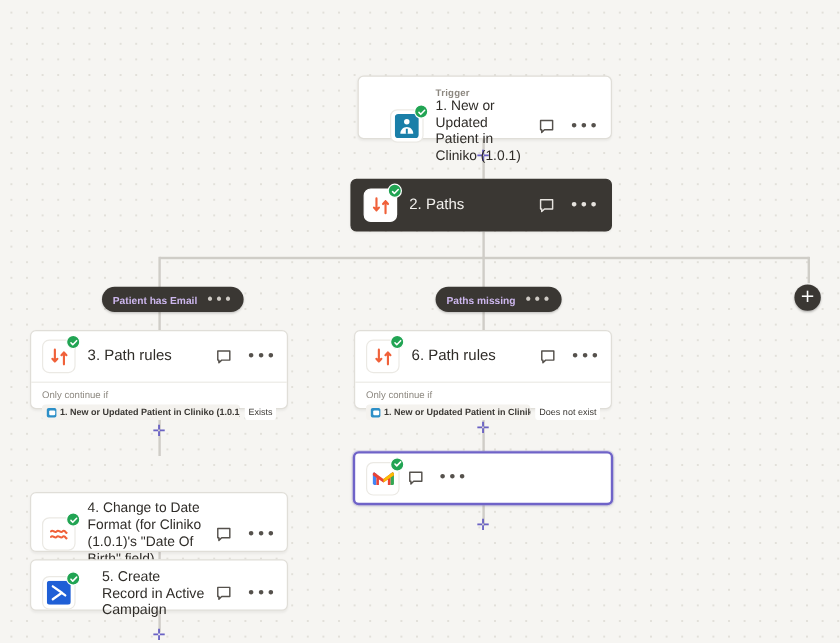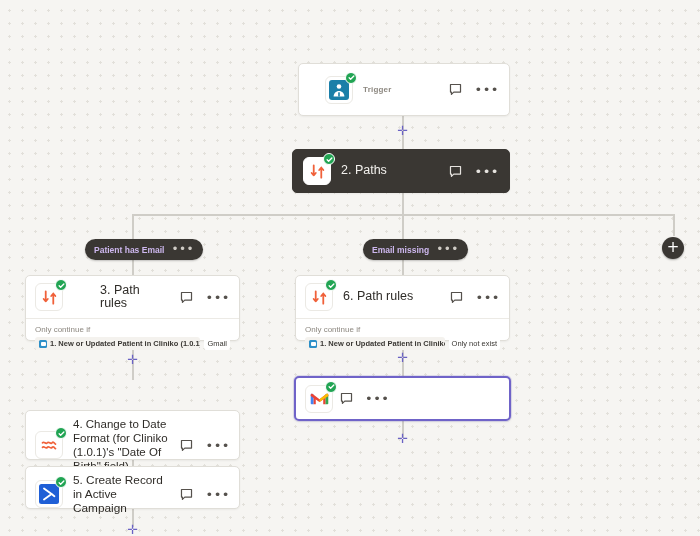--- a/index.html
+++ b/index.html
@@ -287,20 +287,21 @@
           <rect x="9.2" y="12.3" width="1.6" height="4.2" fill="#1a7fa8"></rect>
         </svg>
         <span class="badge-check">
           <svg width="7" height="7" viewBox="0 0 8 8">
               <path d="M1.3 4.2l1.7 1.8L6.7 2.2" stroke="#ffffff" stroke-width="1.5" fill="none" stroke-linecap="round" stroke-linejoin="round"></path>
             </svg>
         </span>
       </div>
       <div class="titles">
         <div class="kicker">Trigger</div>
+        <div class="node-title">1. New or Updated Patient in Cliniko (1.0.1)</div>
       </div>
       <div class="head-actions">
         <span class="ico-btn">
           <svg width="13" height="13" viewBox="0 0 14 14">
               <path d="M1.6 1.6h10.8v8.2H5.1L2.6 12.2V9.8H1.6z" fill="none" stroke="currentColor" stroke-width="1.3" stroke-linejoin="round"></path>
             </svg>
         </span>
         <span class="dots">•••</span>
       </div>
     </div>
@@ -331,28 +332,28 @@
         <span class="dots">•••</span>
       </div>
     </div>
   </div>
 
   <div class="pill" style="left:85px; top:239px;">
     <span class="pill-label">Patient has Email</span>
     <span class="dots">•••</span>
   </div>
   <div class="pill" style="left:363px; top:239px;">
-    <span class="pill-label">Email missing</span>
+    <span class="pill-label">Paths missing</span>
     <span class="dots">•••</span>
   </div>
 
   <div class="plus-round" style="left:662px; top:237px;">+</div>
 
   <div class="node" style="left:25px; top:275px; width:215px; height:66px;">
-    <div class="node-head" style="min-height:40px; padding:7px 9px;gap:27px;">
+    <div class="node-head" style="min-height:40px; padding:7px 9px;">
       <div class="icon-wrap">
         <svg class="ic" width="17" height="17" viewBox="0 0 18 18">
           <path d="M5 2.5v10.5M5 13l-2.2-2.4M5 13l2.2-2.4" stroke="#f0613a" stroke-width="1.9" fill="none" stroke-linecap="round" stroke-linejoin="round"></path>
           <path d="M13 15.5V5M13 5l-2.2 2.4M13 5l2.2 2.4" stroke="#f0613a" stroke-width="1.9" fill="none" stroke-linecap="round" stroke-linejoin="round"></path>
         </svg>
         <span class="badge-check">
           <svg width="7" height="7" viewBox="0 0 8 8">
               <path d="M1.3 4.2l1.7 1.8L6.7 2.2" stroke="#ffffff" stroke-width="1.5" fill="none" stroke-linecap="round" stroke-linejoin="round"></path>
             </svg>
         </span>
@@ -370,21 +371,21 @@
       </div>
     </div>
     <div class="rule-foot">
       <div class="rule-label">Only continue if</div>
       <div class="rule-row">
         <span class="chip">
           <span class="mini-sq"></span>
           <span>1. New or Updated Patient in Cliniko (1.0.1):</span>
 
         </span>
-        <span class="chip-plain">Gmail</span>
+        <span class="chip-plain">Exists</span>
       </div>
     </div>
   </div>
 
   <div class="node" style="left:295px; top:275px; width:215px; height:66px;">
     <div class="node-head" style="min-height:40px; padding:7px 9px;">
       <div class="icon-wrap">
         <svg class="ic" width="17" height="17" viewBox="0 0 18 18">
           <path d="M5 2.5v10.5M5 13l-2.2-2.4M5 13l2.2-2.4" stroke="#f0613a" stroke-width="1.9" fill="none" stroke-linecap="round" stroke-linejoin="round"></path>
           <path d="M13 15.5V5M13 5l-2.2 2.4M13 5l2.2 2.4" stroke="#f0613a" stroke-width="1.9" fill="none" stroke-linecap="round" stroke-linejoin="round"></path>
@@ -408,21 +409,21 @@
       </div>
     </div>
     <div class="rule-foot">
       <div class="rule-label">Only continue if</div>
       <div class="rule-row">
         <span class="chip">
           <span class="mini-sq"></span>
           <span>1. New or Updated Patient in Cliniko (1.0.1):</span>
 
         </span>
-        <span class="chip-plain">Only not exist</span>
+        <span class="chip-plain">Does not exist</span>
       </div>
     </div>
   </div>
 
   <div class="node" style="left:25px; top:380px; width:215px; height:50px;margin-top:30px;">
     <div class="node-head" style="min-height:48px; padding:6px 9px;">
       <div class="icon-wrap">
         <svg class="ic" width="18" height="18" viewBox="0 0 18 18">
           <path d="M2.5 6.8c1.6-2 3.2 2 4.8 0s3.2 2 4.8 0 3.2 2 3.4 1.2" stroke="#f0613a" stroke-width="1.7" fill="none" stroke-linecap="round"></path>
           <path d="M2.5 11.4c1.6-2 3.2 2 4.8 0s3.2 2 4.8 0 3.2 2 3.4 1.2" stroke="#f0613a" stroke-width="1.7" fill="none" stroke-linecap="round"></path>
@@ -483,21 +484,21 @@
           <path d="M5 4.6l7.6 5.4L5 15.4" fill="none" stroke="#ffffff" stroke-width="1.9" stroke-linecap="round" stroke-linejoin="round"></path>
           <path d="M13.2 10.6l2.2 1.6" fill="none" stroke="#ffffff" stroke-width="1.9" stroke-linecap="round"></path>
         </svg>
         <span class="badge-check">
           <svg width="7" height="7" viewBox="0 0 8 8">
               <path d="M1.3 4.2l1.7 1.8L6.7 2.2" stroke="#ffffff" stroke-width="1.5" fill="none" stroke-linecap="round" stroke-linejoin="round"></path>
             </svg>
         </span>
       </div>
       <div class="titles">
-        <div class="node-title" style="font-size:11.8px; line-height:14px;">5. Create Record in Active Campaign</div>
+        <div class="node-title" style="font-size:11.8px; line-height:14px;margin-left:12px;">5. Create Record in Active Campaign</div>
       </div>
       <div class="head-actions">
         <span class="ico-btn">
           <svg width="13" height="13" viewBox="0 0 14 14">
               <path d="M1.6 1.6h10.8v8.2H5.1L2.6 12.2V9.8H1.6z" fill="none" stroke="currentColor" stroke-width="1.3" stroke-linejoin="round"></path>
             </svg>
         </span>
         <span class="dots">•••</span>
       </div>
     </div>

